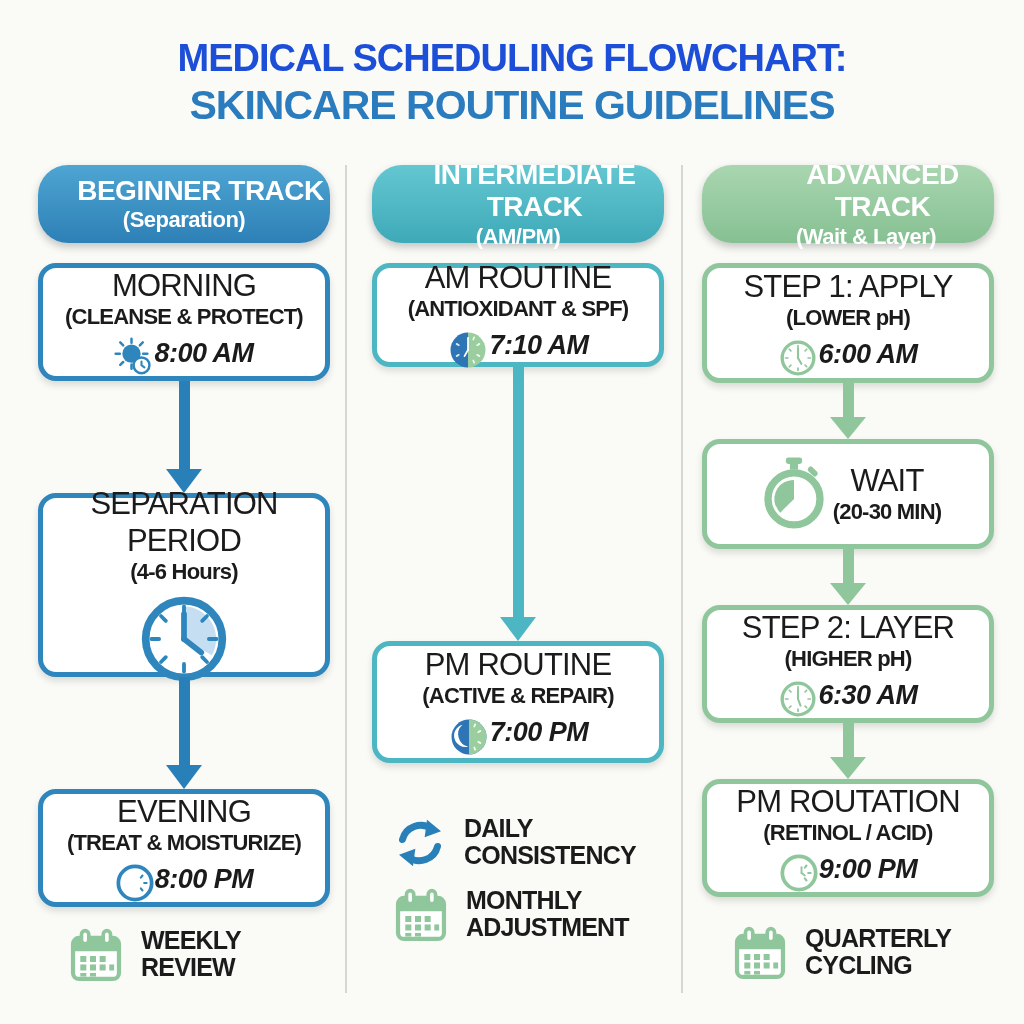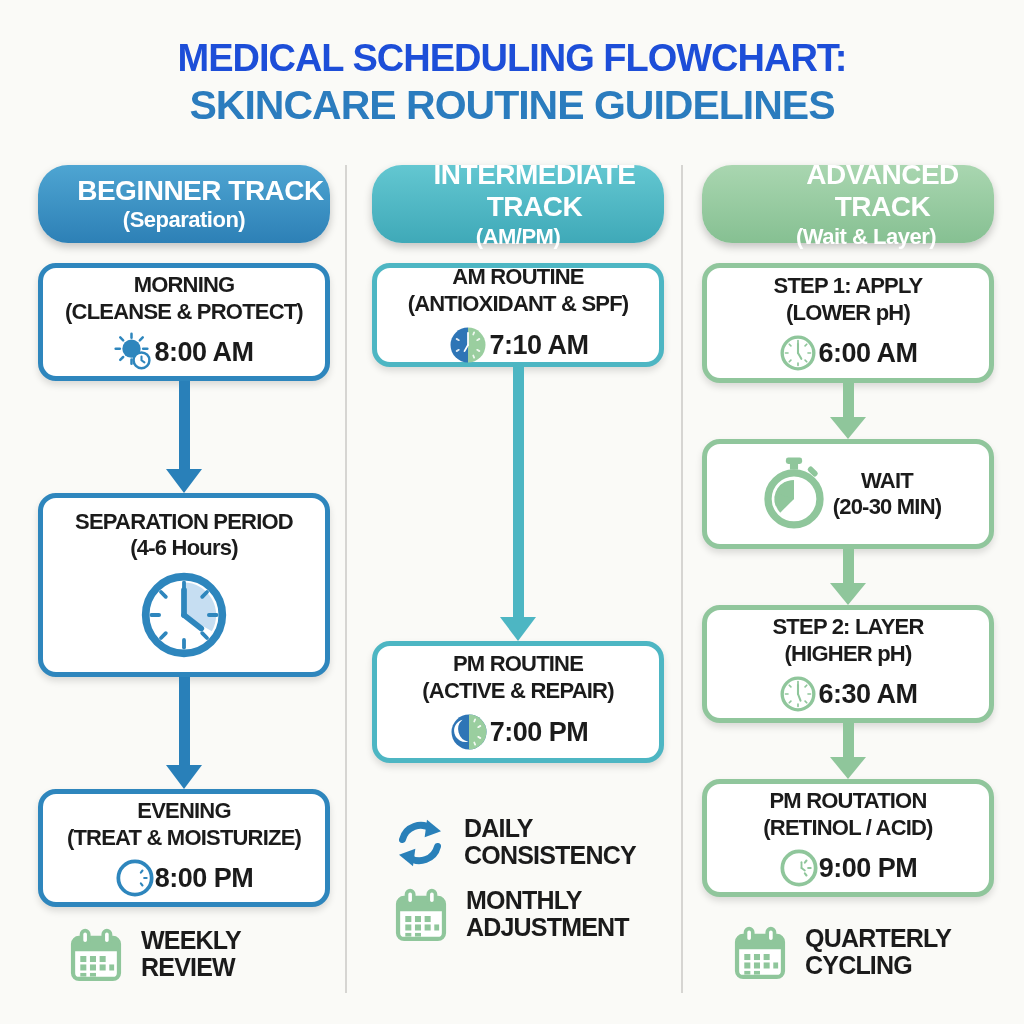--- a/index.html
+++ b/index.html
@@ -37,23 +37,23 @@
 
   .node{
     width:100%;background:#ffffff;border-radius:18px;box-sizing:border-box;
     display:flex;flex-direction:column;justify-content:center;align-items:center;
     text-align:center;line-height:1.2;
     box-shadow:0 4px 7px rgba(0,0,0,0.13);
   }
   .border-blue {border:5px solid #2e86bd;}
   .border-teal {border:5px solid #4db6c3;}
   .border-green{border:5px solid #90c69c;}
-  .node-title{font-size:22px;font-weight:bold;letter-spacing:-0.8px;}
+  .node-title{font-size:31px;font-weight:normal;letter-spacing:-0.8px;}
   .node-sub{font-size:22px;font-weight:bold;letter-spacing:-0.8px;}
-  .time-row{display:flex;align-items:center;justify-content:center;margin-top:7px;}
+  .time-row{display:flex;align-items:flex-start;justify-content:center;margin-top:7px;font-style:italic;}
   .time-text{font-size:27px;font-weight:bold;letter-spacing:-0.5px;}
 
   .arrow{display:flex;flex-direction:column;align-items:center;}
   .arrow .stem{width:11px;flex:1;}
   .arrow .head{width:0;height:0;border-left:18px solid transparent;border-right:18px solid transparent;}
   .arrow-blue .stem{background:#2980b9;} .arrow-blue .head{border-top:24px solid #2980b9;}
   .arrow-teal .stem{background:#4db6c3;} .arrow-teal .head{border-top:24px solid #4db6c3;}
   .arrow-green .stem{background:#8fc69b;} .arrow-green .head{border-top:22px solid #8fc69b;}
   .h112{height:112px;} .h274{height:274px;} .h56{height:56px;}
 

